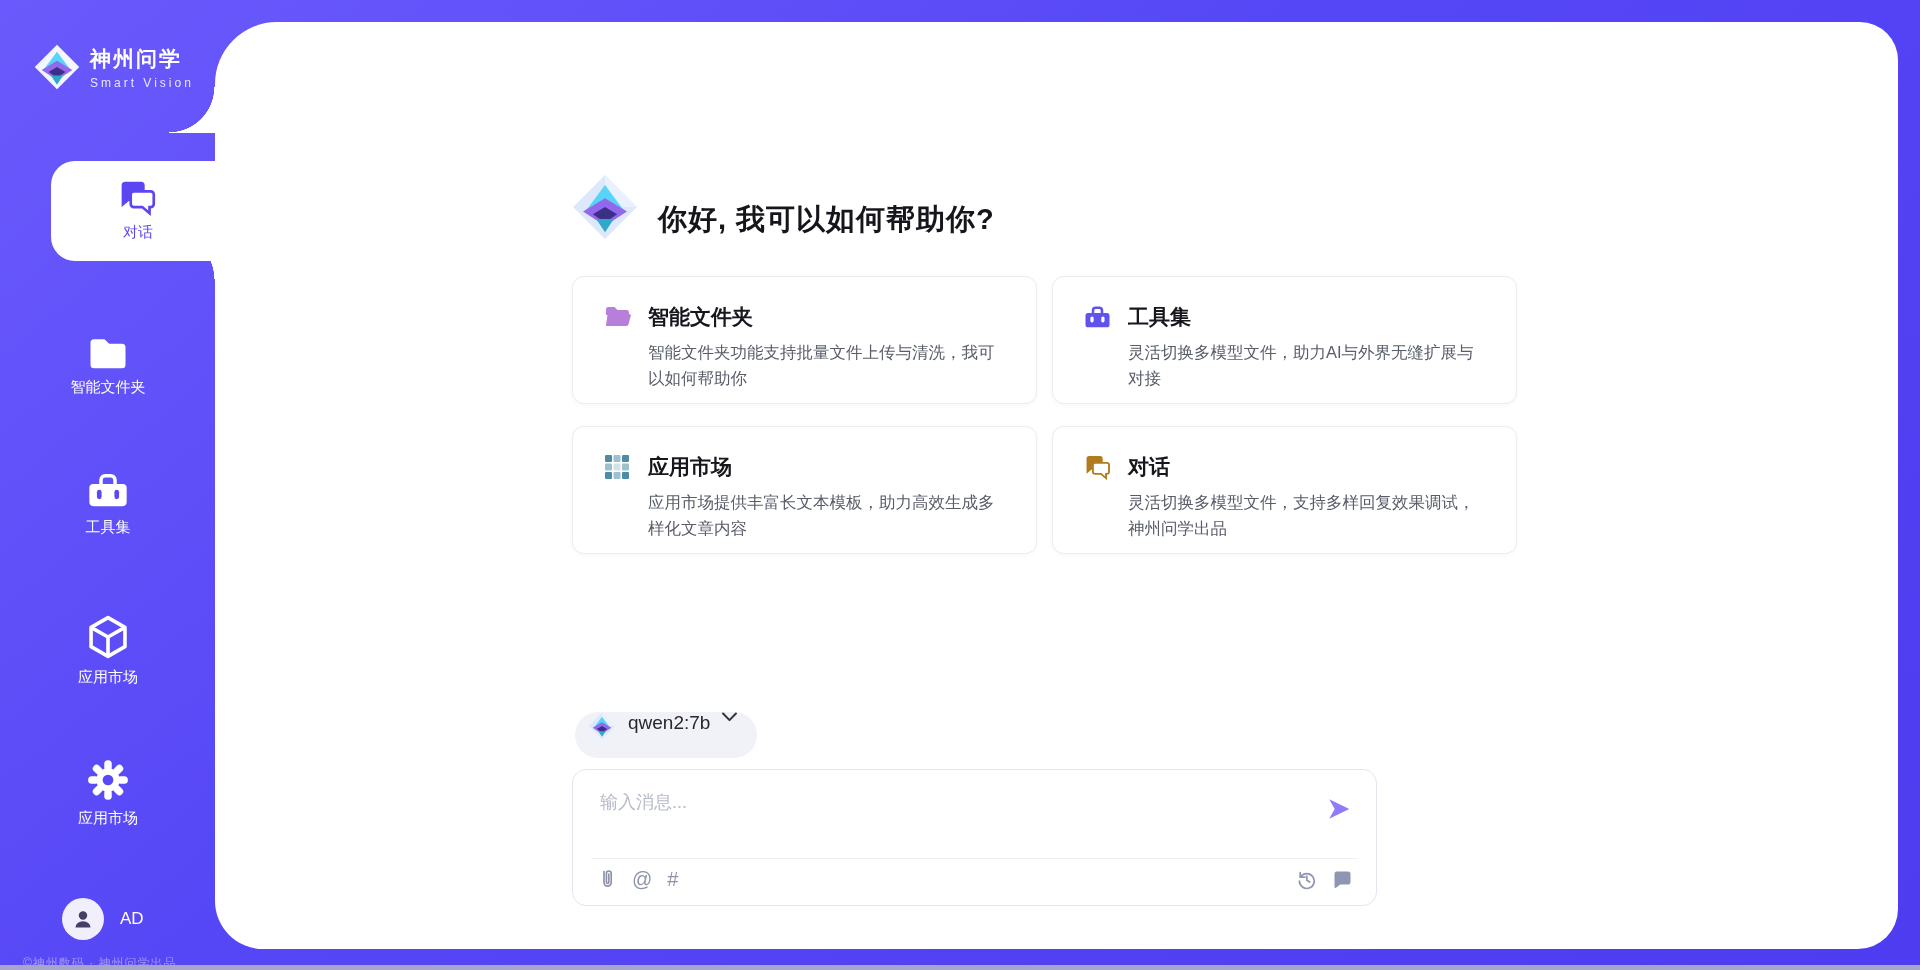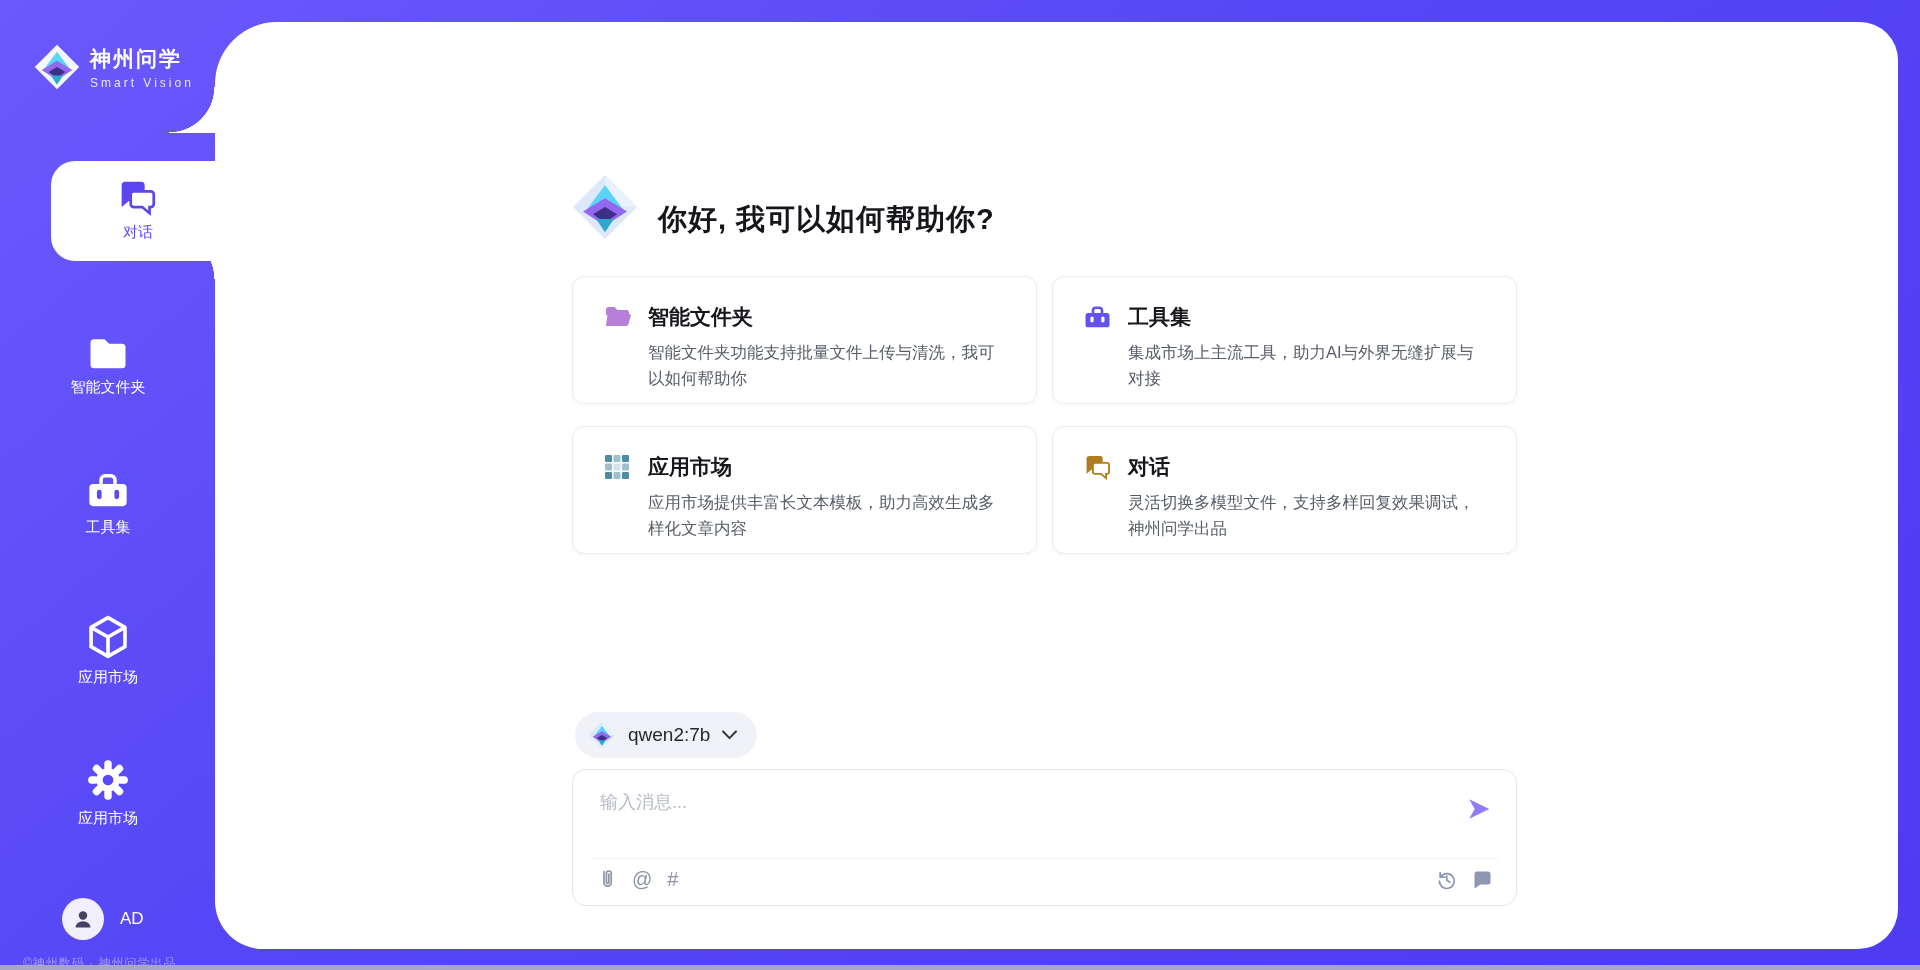--- a/index.html
+++ b/index.html
@@ -63,28 +63,28 @@
     box-shadow:0 1px 4px rgba(25,25,60,0.04);
     display:grid; grid-template-columns:44px 1fr; grid-template-rows:30px auto;
   }
   .card .icon-cell { grid-row:1; display:flex; align-items:center; }
   .card .title { grid-row:1; font-size:21px; font-weight:bold; color:#16161d; display:flex; align-items:center; }
   .card .desc { grid-column:2; grid-row:2; margin-top:7px; font-size:16.5px; line-height:1.6; color:#585d69; }
 
   
   .model-pill {
     position:absolute; left:575px; top:712px; height:46px;
-    display:inline-flex; align-items:center; gap:12px; padding:0 20px 0 13px;
+    display:inline-flex; gap:12px; padding:0 20px 0 13px;
     background:#f1f2f7; border-radius:23px; cursor:pointer;
   }
   .model-pill .model-name { font-size:19px; color:#27272f; }
 
   
   .composer {
-    position:absolute; left:572px; top:769px; width:945px; height:137px;
+    position:absolute; left:572px; top:769px; width:805px; height:137px;
     background:#fff; border:1.5px solid #e3e6ef; border-radius:14px;
   }
   .composer .input-area { position:absolute; left:27px; top:20px; right:70px; height:58px; font-size:18px; color:#b7bbc8; cursor:text; }
   .composer .send-btn { position:absolute; right:24px; top:26px; width:26px; height:26px; cursor:pointer; }
   .composer .divider { position:absolute; left:18px; right:18px; top:88px; height:1px; background:#eef0f5; }
   .composer .toolbar { position:absolute; left:24px; right:24px; bottom:13px; height:26px; display:flex; align-items:center; }
   .tool-group { display:flex; align-items:center; gap:15px; color:#8d94a8; }
   .tool-group.right { margin-left:auto; color:#8d96b2; }
   .tool-glyph { font-size:20px; font-weight:500; line-height:1; cursor:pointer; }
   .tool-icon { cursor:pointer; display:flex; align-items:center; }
@@ -214,21 +214,21 @@
   <div class="card">
     <div class="icon-cell">
       <svg width="27" height="25" viewBox="0 0 36 32">
         <path d="M12 10V6.5A3.5 3.5 0 0 1 15.5 3h5A3.5 3.5 0 0 1 24 6.5V10" fill="none" stroke="#6152ee" stroke-width="3.4" stroke-linecap="round"></path>
         <rect x="2" y="10" width="32" height="19" rx="3.5" fill="#6152ee"></rect>
         <rect x="8.5" y="14.5" width="4.4" height="8" rx="2.2" fill="#ffffff"></rect>
         <rect x="23" y="14.5" width="4.4" height="8" rx="2.2" fill="#ffffff"></rect>
       </svg>
     </div>
     <div class="title">工具集</div>
-    <div class="desc">集成市场上主流工具，助力AI与外界无缝扩展与对接</div>
+    <div class="desc">灵活切换多模型文件，助力AI与外界无缝扩展与对接</div>
   </div>
 
   <div class="card">
     <div class="icon-cell">
       <svg width="26" height="26" viewBox="0 0 26 26">
         <g fill="#4e8ca6">
           <rect x="1" y="1" width="7" height="7" rx="1"></rect>
           <rect x="9.5" y="1" width="7" height="7" rx="1" opacity="0.55"></rect>
           <rect x="18" y="1" width="7" height="7" rx="1"></rect>
           <rect x="1" y="9.5" width="7" height="7" rx="1" opacity="0.55"></rect>

